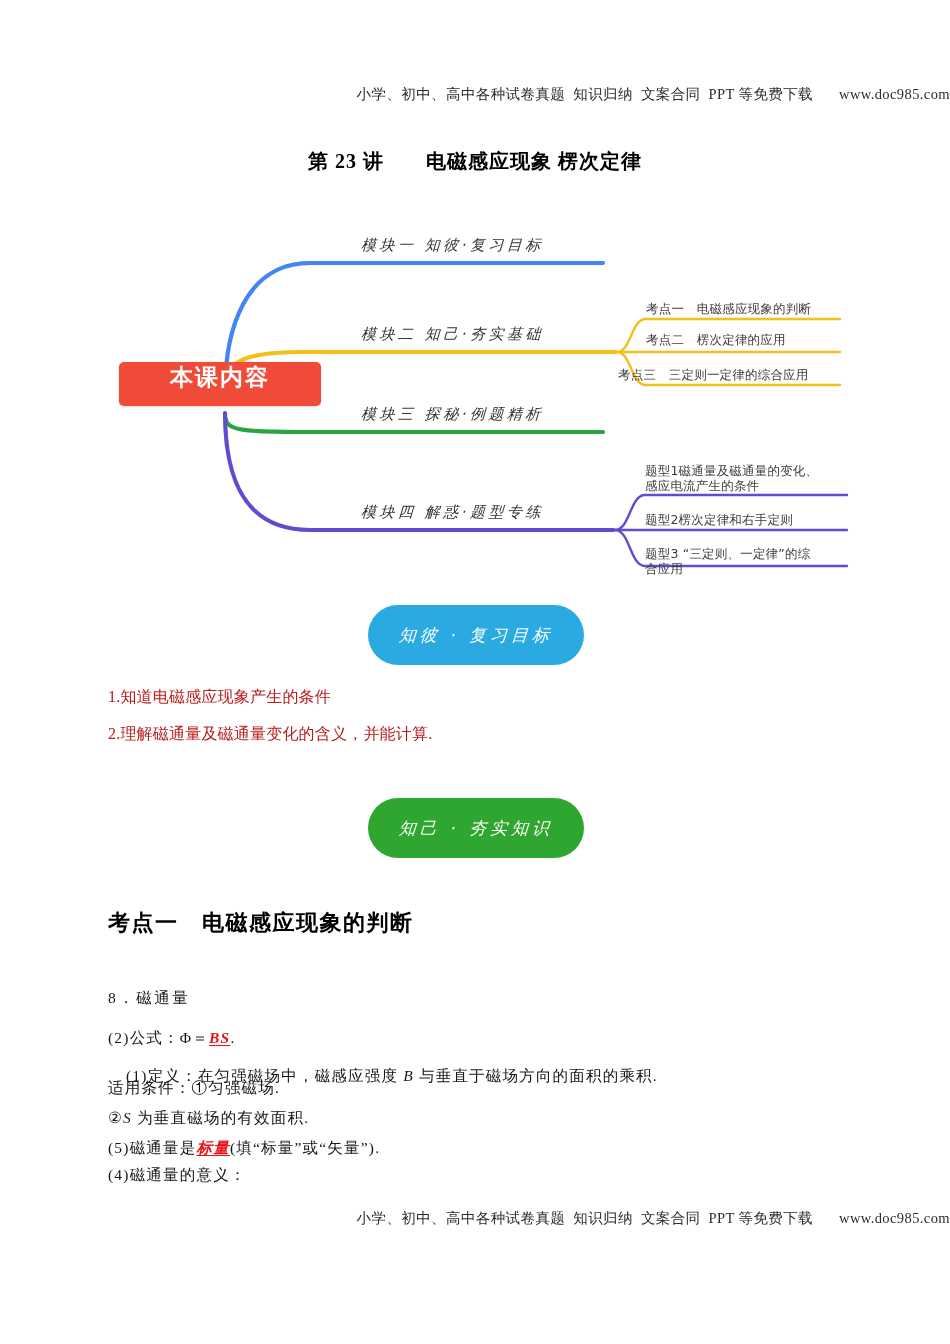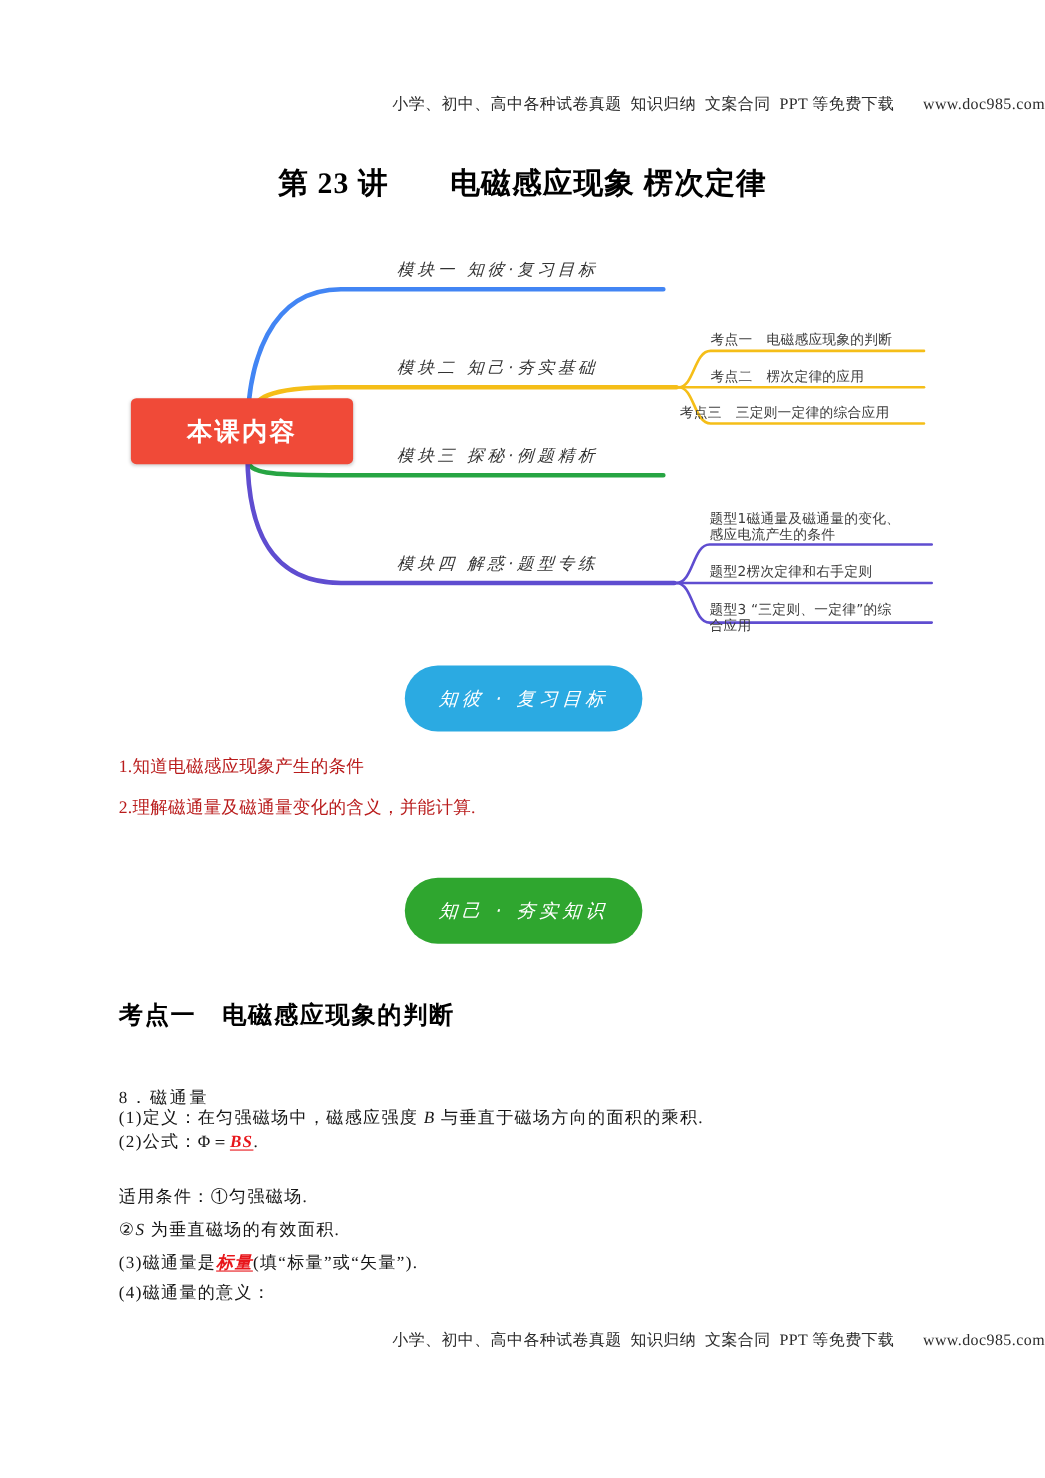--- a/index.html
+++ b/index.html
@@ -42,21 +42,21 @@
 
   
   .doc-title {
     position: absolute;
     top: 148px;
     left: 0;
     width: 950px;
     text-align: center;
     font-family: "Liberation Serif", "DejaVu Serif", serif;
     font-weight: bold;
-    font-size: 27px;
+    font-size: 20px;
     letter-spacing: 1px;
     white-space: pre;
   }
 
   
   .mindmap {
     position: absolute;
     left: 95px;
     top: 210px;
     width: 790px;
@@ -64,25 +64,24 @@
   }
   .mindmap svg {
     position: absolute;
     left: 0; top: 0;
   }
   .center-node {
     position: absolute;
     left: 24px;
     top: 152px;
     width: 202px;
-    height: 60px;
+    height: 44px;
     background: #F04A38;
     border-radius: 5px;
     display: flex;
-    align-items: center;
     justify-content: center;
     box-shadow: 0 1px 3px rgba(0,0,0,0.18);
   }
   .center-node span {
     color: #ffffff;
     font-family: "DejaVu Sans", "Liberation Sans", sans-serif;
     font-weight: bold;
     font-size: 23px;
     letter-spacing: 2px;
   }
@@ -165,21 +164,21 @@
   .kai {
     position: absolute;
     left: 108px;
     font-family: "Liberation Serif", "DejaVu Serif", serif;
     font-size: 15.5px;
     color: #161616;
     white-space: pre;
     letter-spacing: 1.2px;
   }
   #line-1  { top: 988px; letter-spacing: 2.5px; }
-  #line-2  { top: 1006px; }
+  #line-2  { top: 1066px; margin-left: 18px; }
   #line-3  { top: 1028px; }
   #line-4  { top: 1078px; }
   #line-5  { top: 1108px; }
   #line-6  { top: 1138px; }
   #line-7  { top: 1165px; }
 
   .redfill {
     color: #E8161B;
     font-weight: bold;
     font-style: italic;
@@ -223,21 +222,21 @@
     <div class="center-node">
       <span>本课内容</span>
     </div>
 
     <div class="module-label" style="left:266px; top:26px;">模块一  知彼·复习目标</div>
     <div class="module-label" style="left:266px; top:115px;">模块二  知己·夯实基础</div>
     <div class="module-label" style="left:266px; top:195px;">模块三  探秘·例题精析</div>
     <div class="module-label" style="left:266px; top:293px;">模块四  解惑·题型专练</div>
 
     <div class="leaf-label" style="left:551px; top:91px;">考点一　电磁感应现象的判断</div>
-    <div class="leaf-label" style="left:551px; top:124px;">考点二　楞次定律的应用</div>
+    <div class="leaf-label" style="left:551px; top:124px;font-family:Liberation Mono, monospace;">考点二　楞次定律的应用</div>
     <div class="leaf-label" style="left:523px; top:157px;">考点三　三定则一定律的综合应用</div>
 
     <div class="leaf-label" style="left:550px; top:253px;">题型1磁通量及磁通量的变化、
 感应电流产生的条件</div>
     <div class="leaf-label" style="left:550px; top:302px;">题型2楞次定律和右手定则</div>
     <div class="leaf-label" style="left:550px; top:336px;">题型3 “三定则、一定律”的综
 合应用</div>
   </div>
 
   <div class="pill" id="pill-blue">
@@ -256,21 +255,21 @@
   <div class="kai" id="line-1">8．磁通量</div>
 
   <div class="kai" id="line-2"><span>(1)定义：在匀强磁场中，磁感应强度 </span><span class="ital">B</span><span> 与垂直于磁场方向的面积的乘积.</span></div>
 
   <div class="kai" id="line-3"><span>(2)公式：Φ＝</span><span class="redfill">BS</span><span>.</span></div>
 
   <div class="kai" id="line-4">适用条件：①匀强磁场.</div>
 
   <div class="kai" id="line-5"><span>②</span><span class="ital">S</span><span> 为垂直磁场的有效面积.</span></div>
 
-  <div class="kai" id="line-6"><span>(3)磁通量是</span><span class="redfill">标量</span><span>(填“标量”或“矢量”).</span></div>
+  <div class="kai" id="line-6"><span>(5)磁通量是</span><span class="redfill">标量</span><span>(填“标量”或“矢量”).</span></div>
 
   <div class="kai" id="line-7">(4)磁通量的意义：</div>
 
   <div class="running-head" id="footer-line">
     <span>小学、初中、高中各种试卷真题  知识归纳  文案合同  PPT 等免费下载</span><span class="url">www.doc985.com</span>
   </div>
 
 </div>
 
 </body></html>

